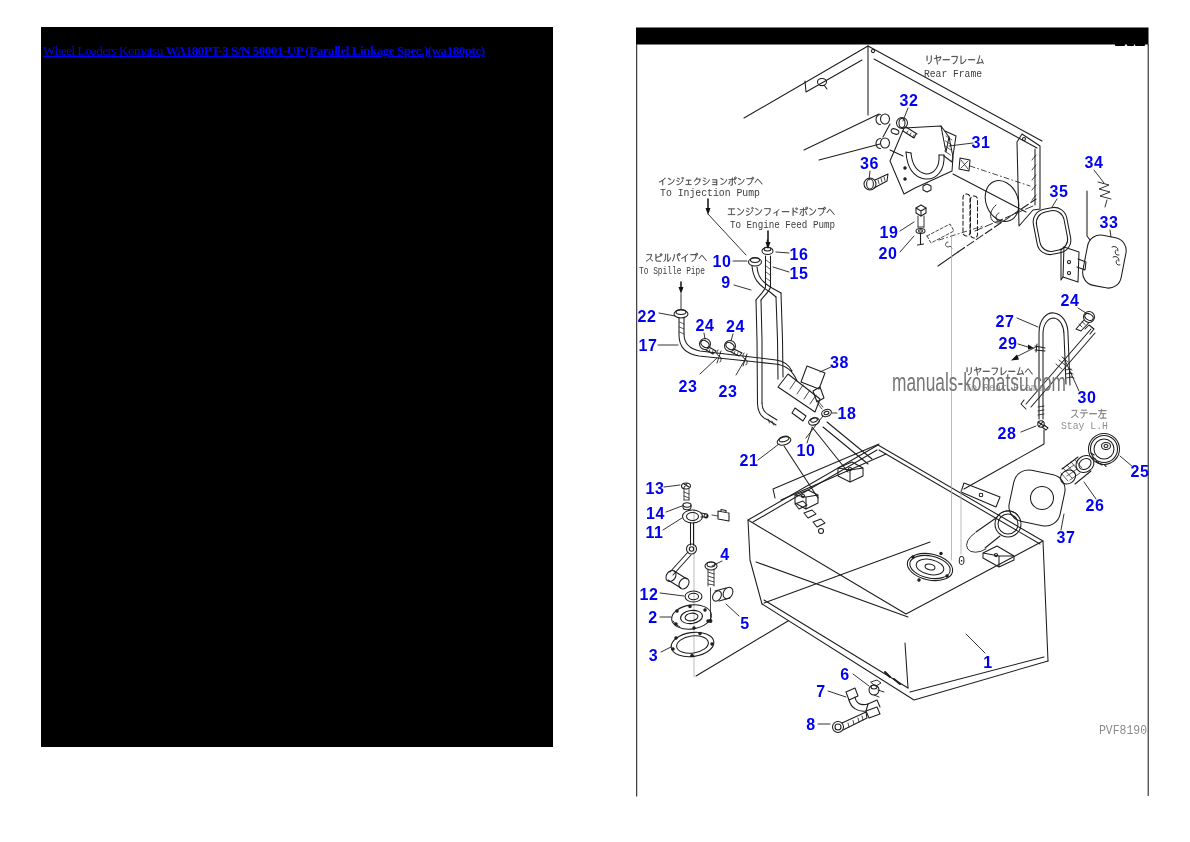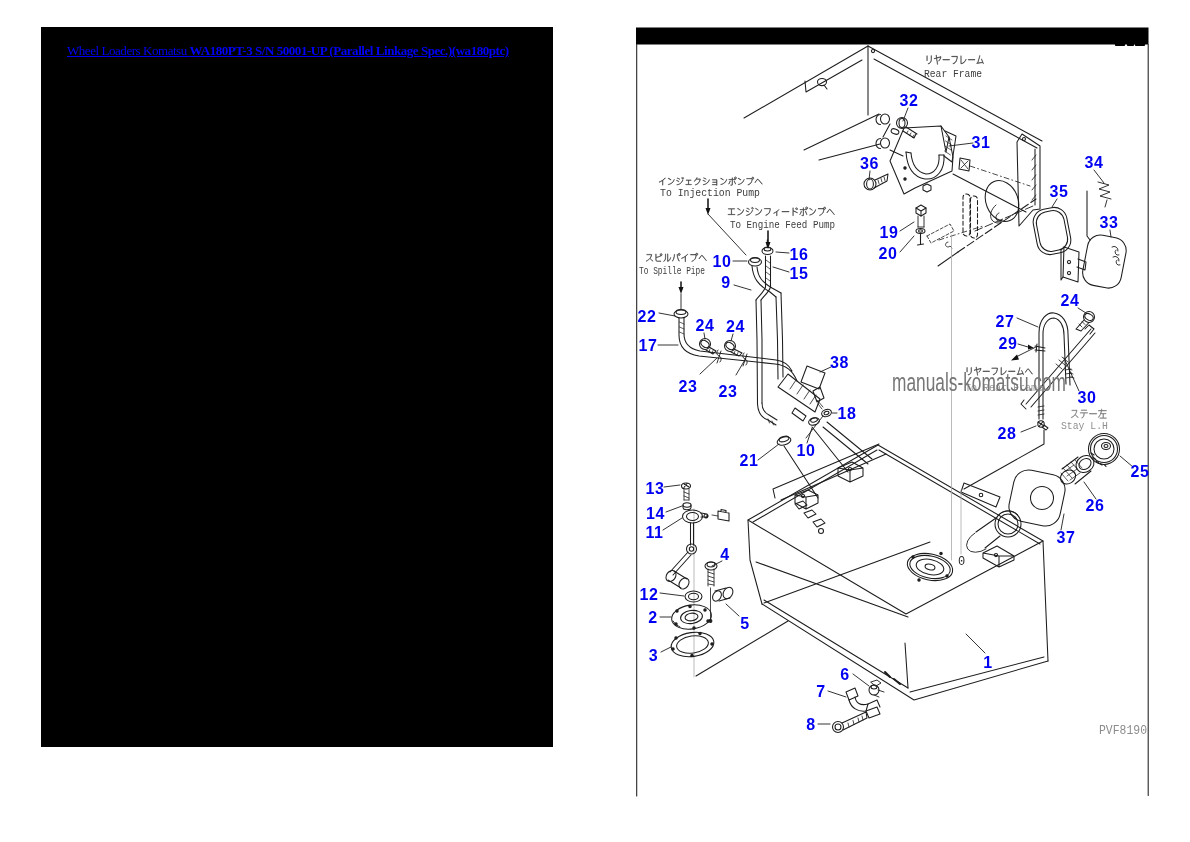--- a/index.html
+++ b/index.html
@@ -1,16 +1,16 @@
 <!DOCTYPE html>
 <html><head><meta charset="utf-8">
 <style>
 html,body{margin:0;padding:0;background:#ffffff;}
 #page{position:relative;width:1190px;height:842px;overflow:hidden;background:#ffffff;font-family:"Liberation Sans",sans-serif;}
-a.toplink{color:#0000f6;font-family:"Liberation Serif",serif;font-size:13px;letter-spacing:-0.45px;text-decoration:underline;margin-left:24px;}
+a.toplink{color:#0000f6;font-family:"Liberation Serif",serif;font-size:13px;letter-spacing:-0.45px;text-decoration:underline;}
 </style></head>
 <body>
 <div id="page">
 
 <div style="position:absolute;left:41px;top:27px;width:512px;height:720px;background:#000000;"></div>
 
 <div style="position:absolute;left:43px;top:43px;white-space:nowrap;line-height:14px;"><a class="toplink"><span>Wheel Loaders Komatsu </span><b>WA180PT-3 S/N 50001-UP (Parallel Linkage Spec.)(wa180ptc)</b></a></div>
 
 <svg width="1190" height="842" viewBox="0 0 1190 842" style="position:absolute;left:0;top:0;" fill="none" stroke="none">
 <g stroke="#1d1d1d" stroke-width="1.05" fill="none" stroke-linecap="round" stroke-linejoin="round">

